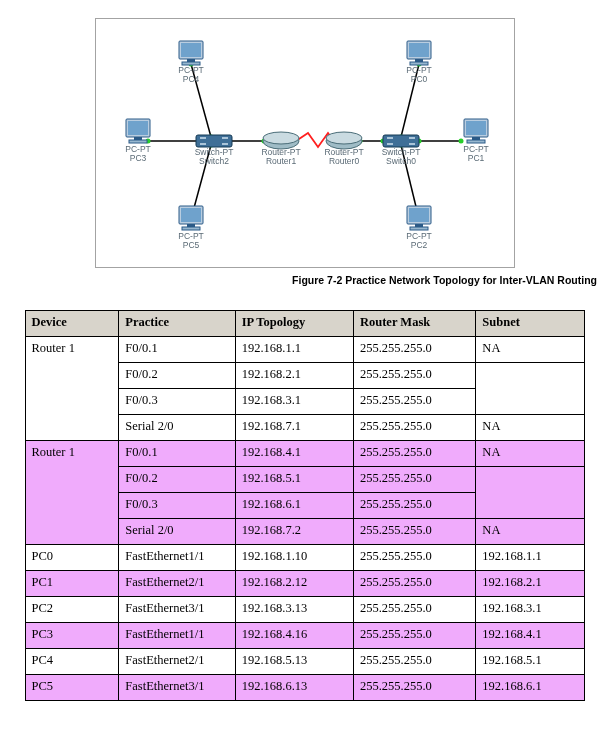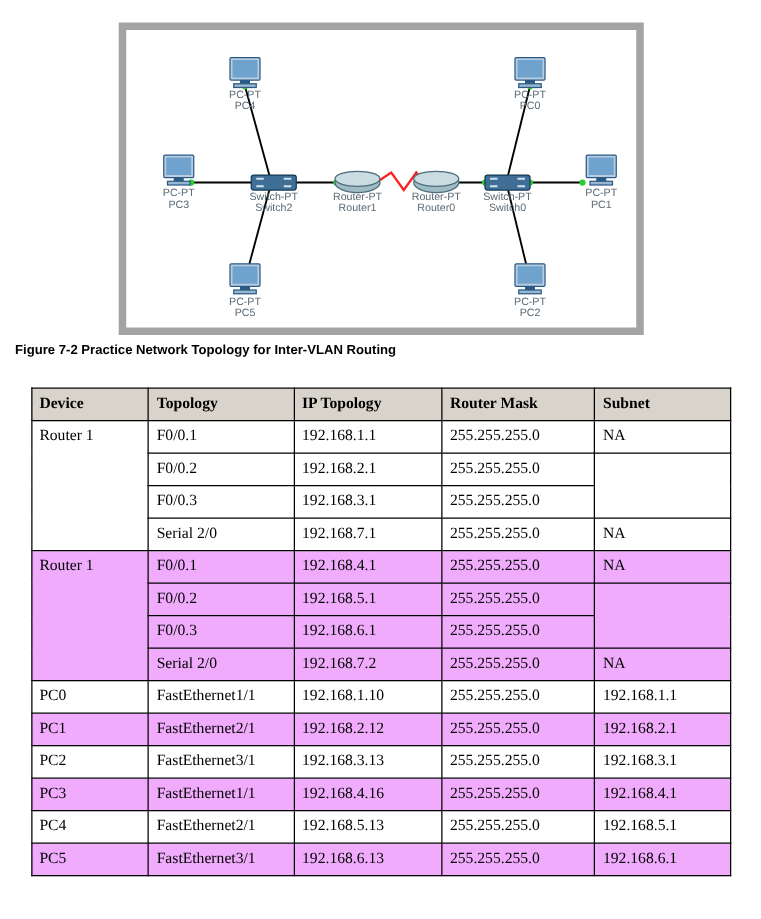--- a/index.html
+++ b/index.html
@@ -7,27 +7,27 @@
     margin: 0;
     padding: 12px;
     background: #ffffff;
     font-family: "Times New Roman", Times, serif;
     font-size: 12px;
     width: 609px;
   }
   .diagram-wrap {
     width: 420px;
     margin: 6px auto 4px auto;
-    border: 6px solid #a3a3a3;
+    border: 1px solid #a3a3a3;
     background: #fff;
     position: relative;
     height: 250px;
   }
   .caption {
-    text-align: left;
+    text-align: right;
     font-family: Arial, Helvetica, sans-serif;
     font-size: 10.5px;
     font-weight: bold;
     margin: 6px 0 24px 0;
     color: #000;
   }
   svg { display: block; }
   .dev-label {
     font-family: Arial, Helvetica, sans-serif;
     font-size: 8.5px;
@@ -162,21 +162,21 @@
   <colgroup>
     <col class="w-dev">
       <col class="w-if">
       <col class="w-ip">
       <col class="w-sm">
       <col class="w-gw">
   </colgroup>
   <thead>
     <tr class="header">
       <th>Device</th>
-      <th>Topology</th>
+      <th>Practice</th>
       <th>IP Topology</th>
       <th>Router Mask</th>
       <th>Subnet</th>
     </tr>
   </thead>
   <tbody id="table-body">
       <tr>
         <td rowspan="4">Router 1</td>
         <td>F0/0.1</td>
         <td>192.168.1.1</td>

